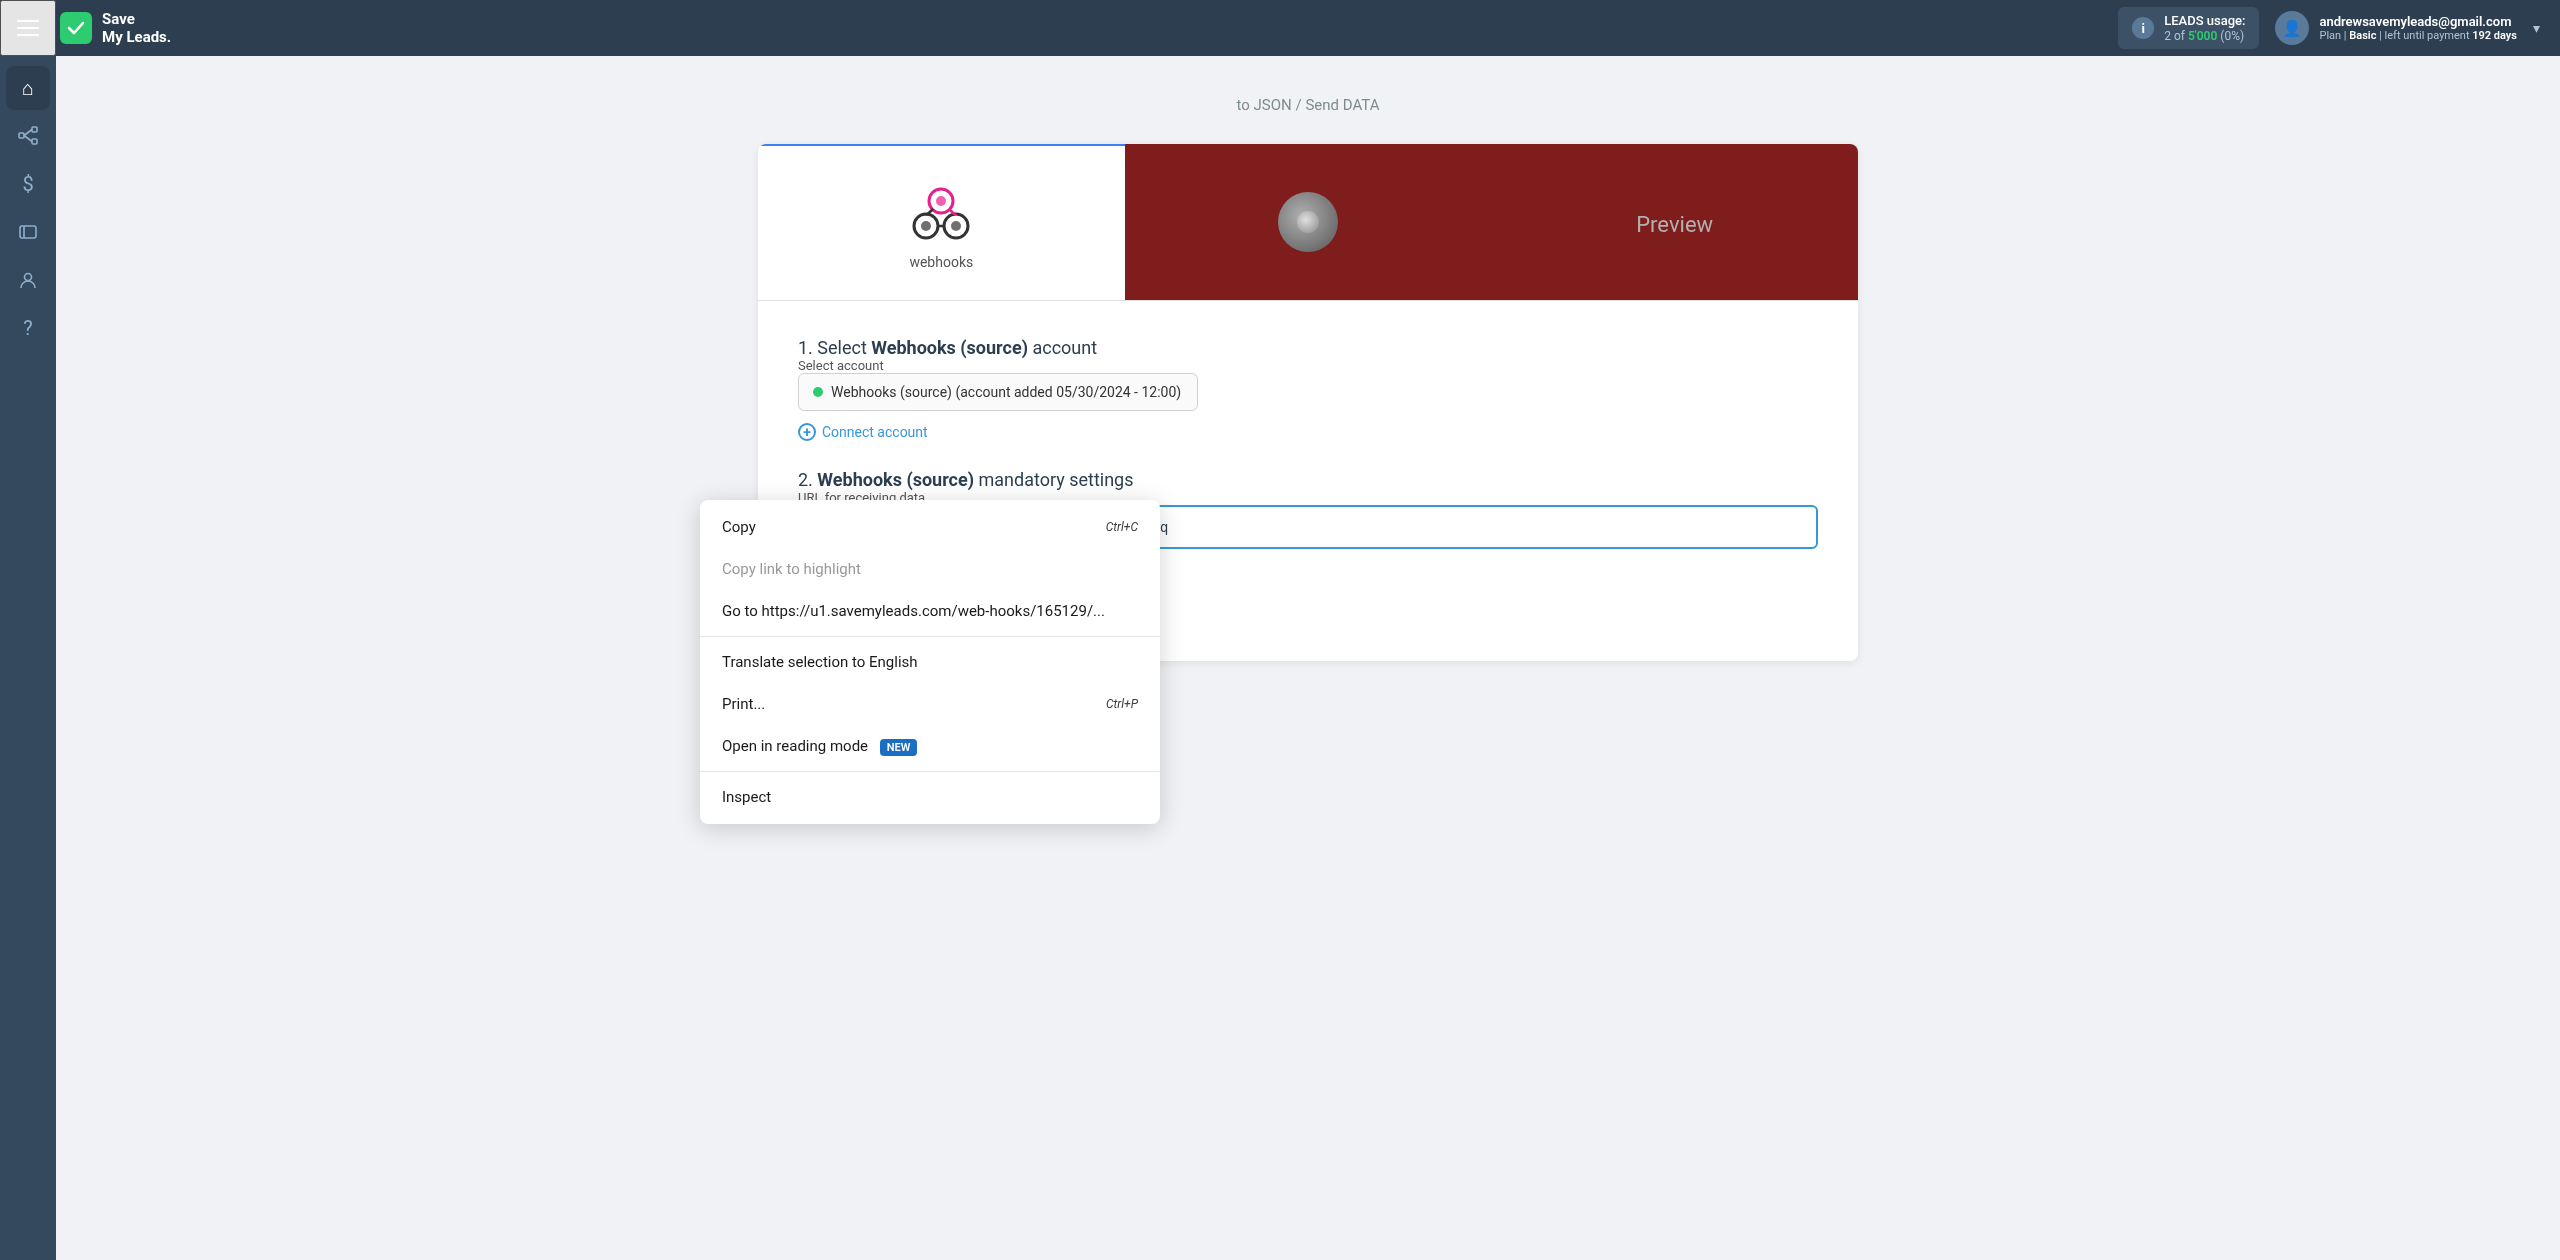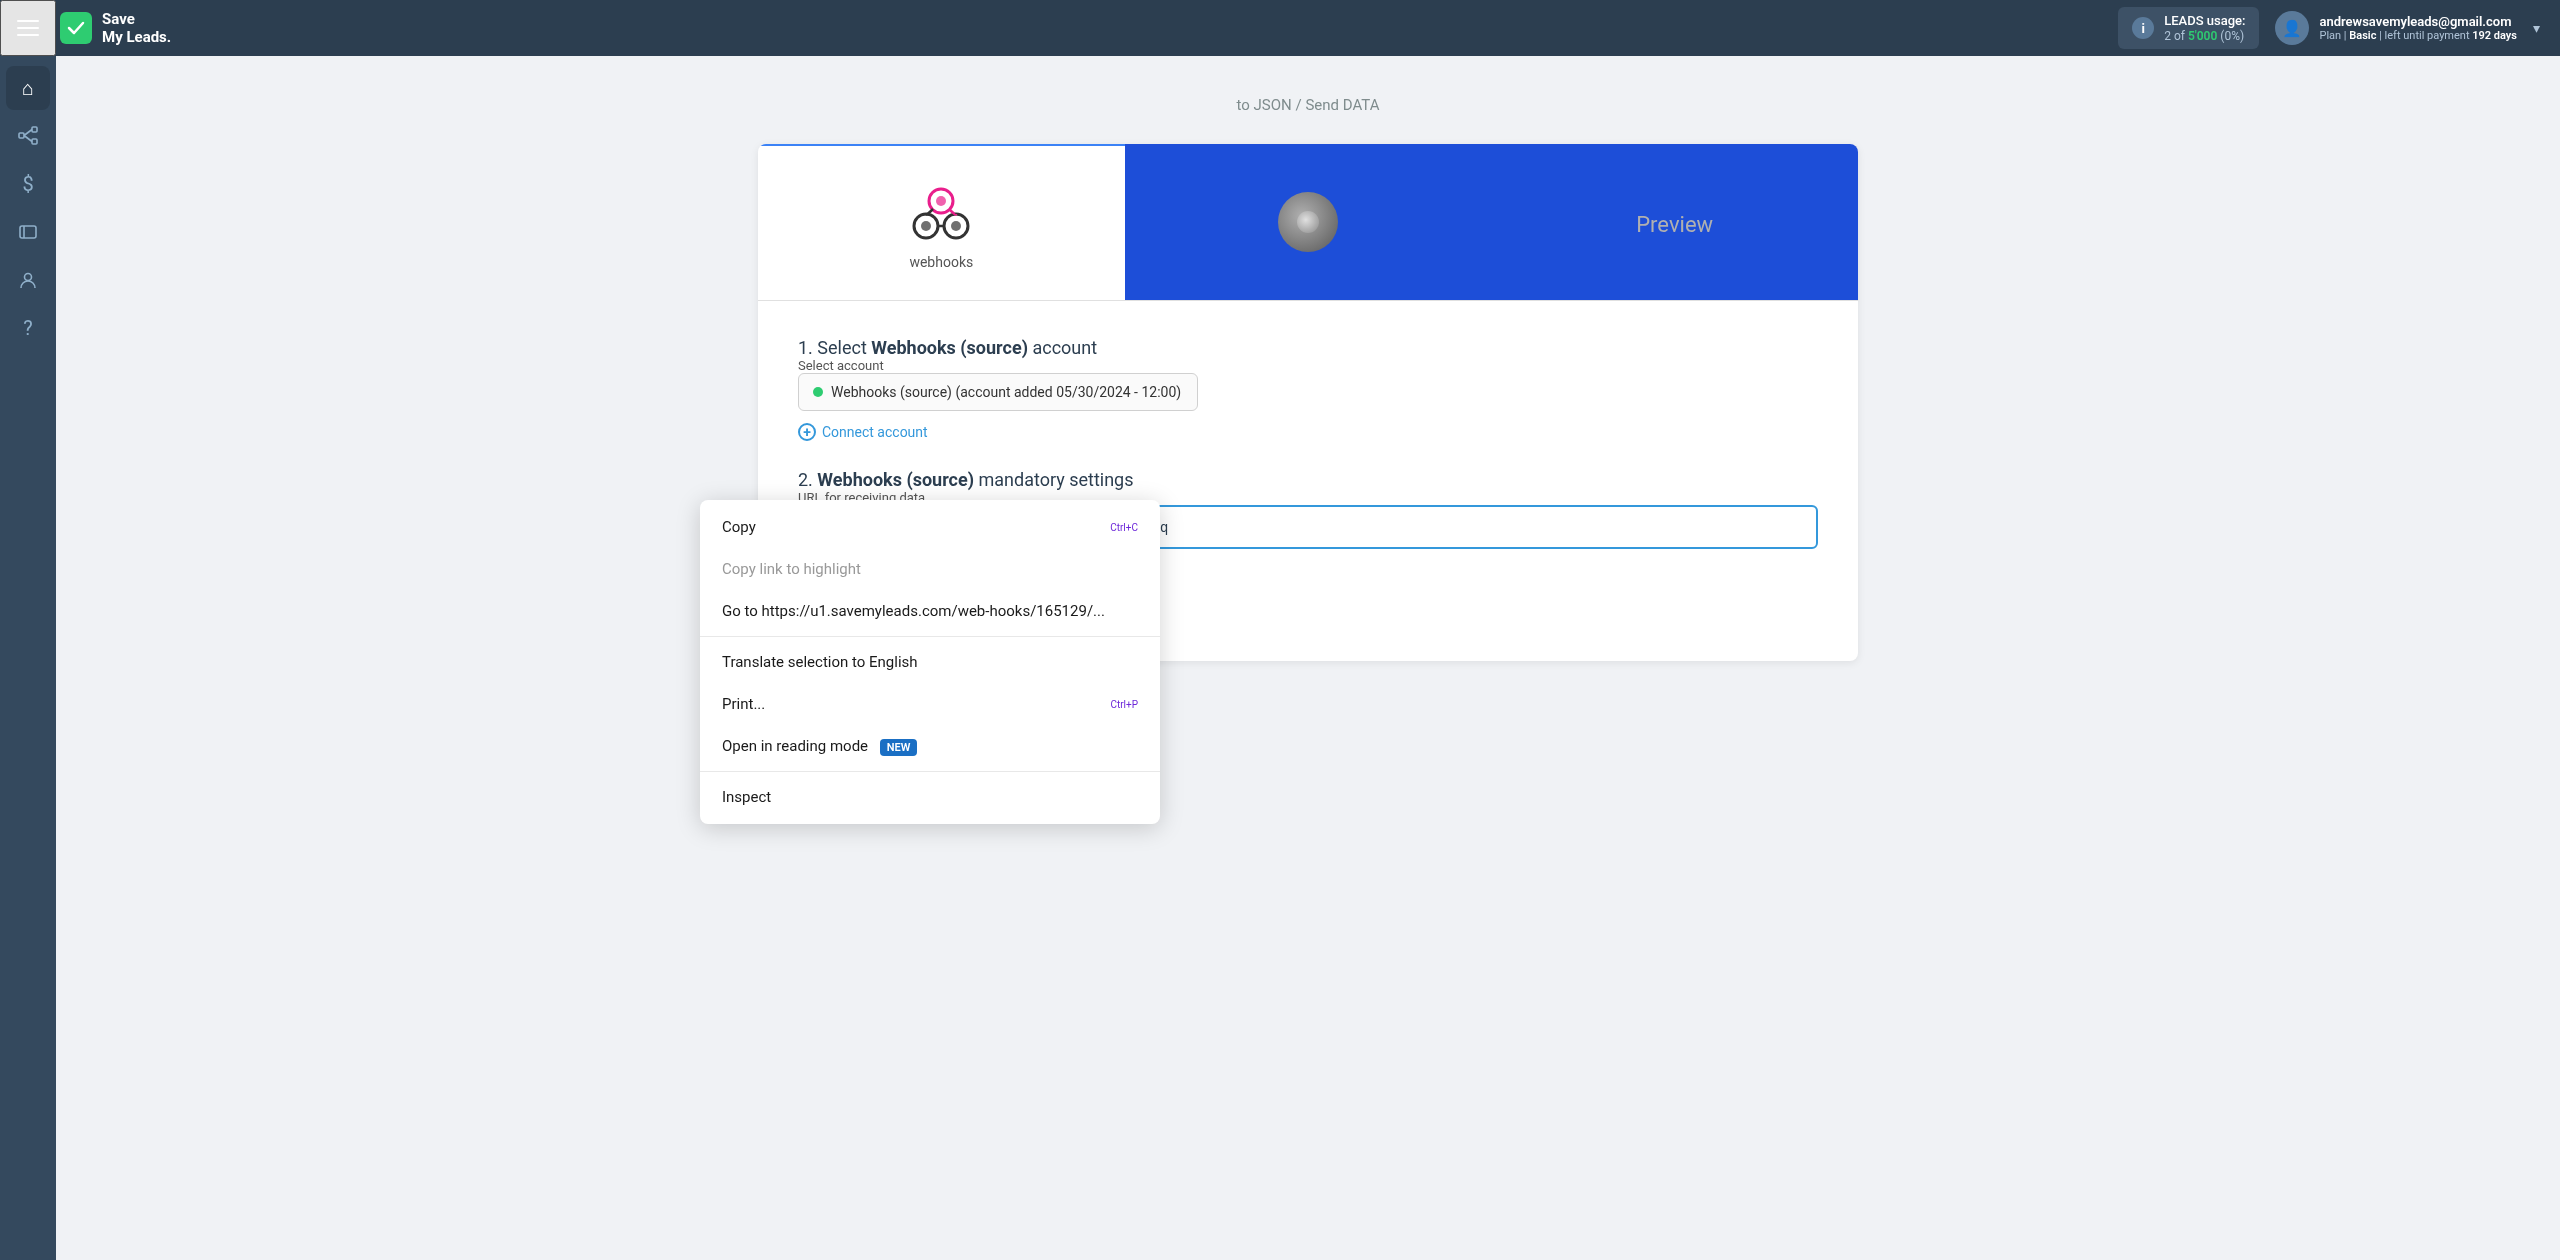--- a/index.html
+++ b/index.html
@@ -91,21 +91,21 @@
 
     
     .step-header {
       display: flex; border-bottom: 1px solid #e0e0e0;
     }
     .step-tab {
       flex: 1; padding: 30px 20px; display: flex; flex-direction: column;
       align-items: center; justify-content: center; position: relative;
     }
     .step-tab.active { border-top: 2px solid #3b82f6; }
-    .step-tab.inactive { background: #1d4ed8; border-top: 4px solid transparent; }
+    .step-tab.inactive { background: #7f1d1d; border-top: 4px solid transparent; }
     .step-tab-icon { margin-bottom: 4px; }
 
     
     .webhooks-logo { display: flex; flex-direction: column; align-items: center; }
     .webhooks-label { font-size: 14px; color: #555; margin-top: 4px; }
 
     
     .json-icon-circle {
       width: 60px; height: 60px; border-radius: 50%;
       background: radial-gradient(circle at 40% 40%, #b0b0b0, #555);
@@ -170,21 +170,21 @@
       top: 500px; left: 700px;
       background: #fff; border-radius: 8px;
       box-shadow: 0 4px 24px rgba(0,0,0,0.18);
       min-width: 460px; z-index: 1000;
       padding: 6px 0;
     }
     .ctx-item {
       display: flex; align-items: center; justify-content: space-between;
       padding: 12px 22px; font-size: 15px; color: #1a1a1a; cursor: pointer;
     }
-    .ctx-item .shortcut { color: #6d28d9; font-size: 10px; }
+    .ctx-item .shortcut { color: #404040; font-size: 12px; font-style: italic; }
     .ctx-separator { height: 1px; background: #e8e8e8; margin: 4px 0; }
     .ctx-badge {
       background: #1a6fc4; color: #fff;
       font-size: 11px; font-weight: 600; border-radius: 4px;
       padding: 2px 7px; margin-left: 8px;
     }
     .ctx-item-disabled { color: #999; }
   </style>
 </head>
 <body>

